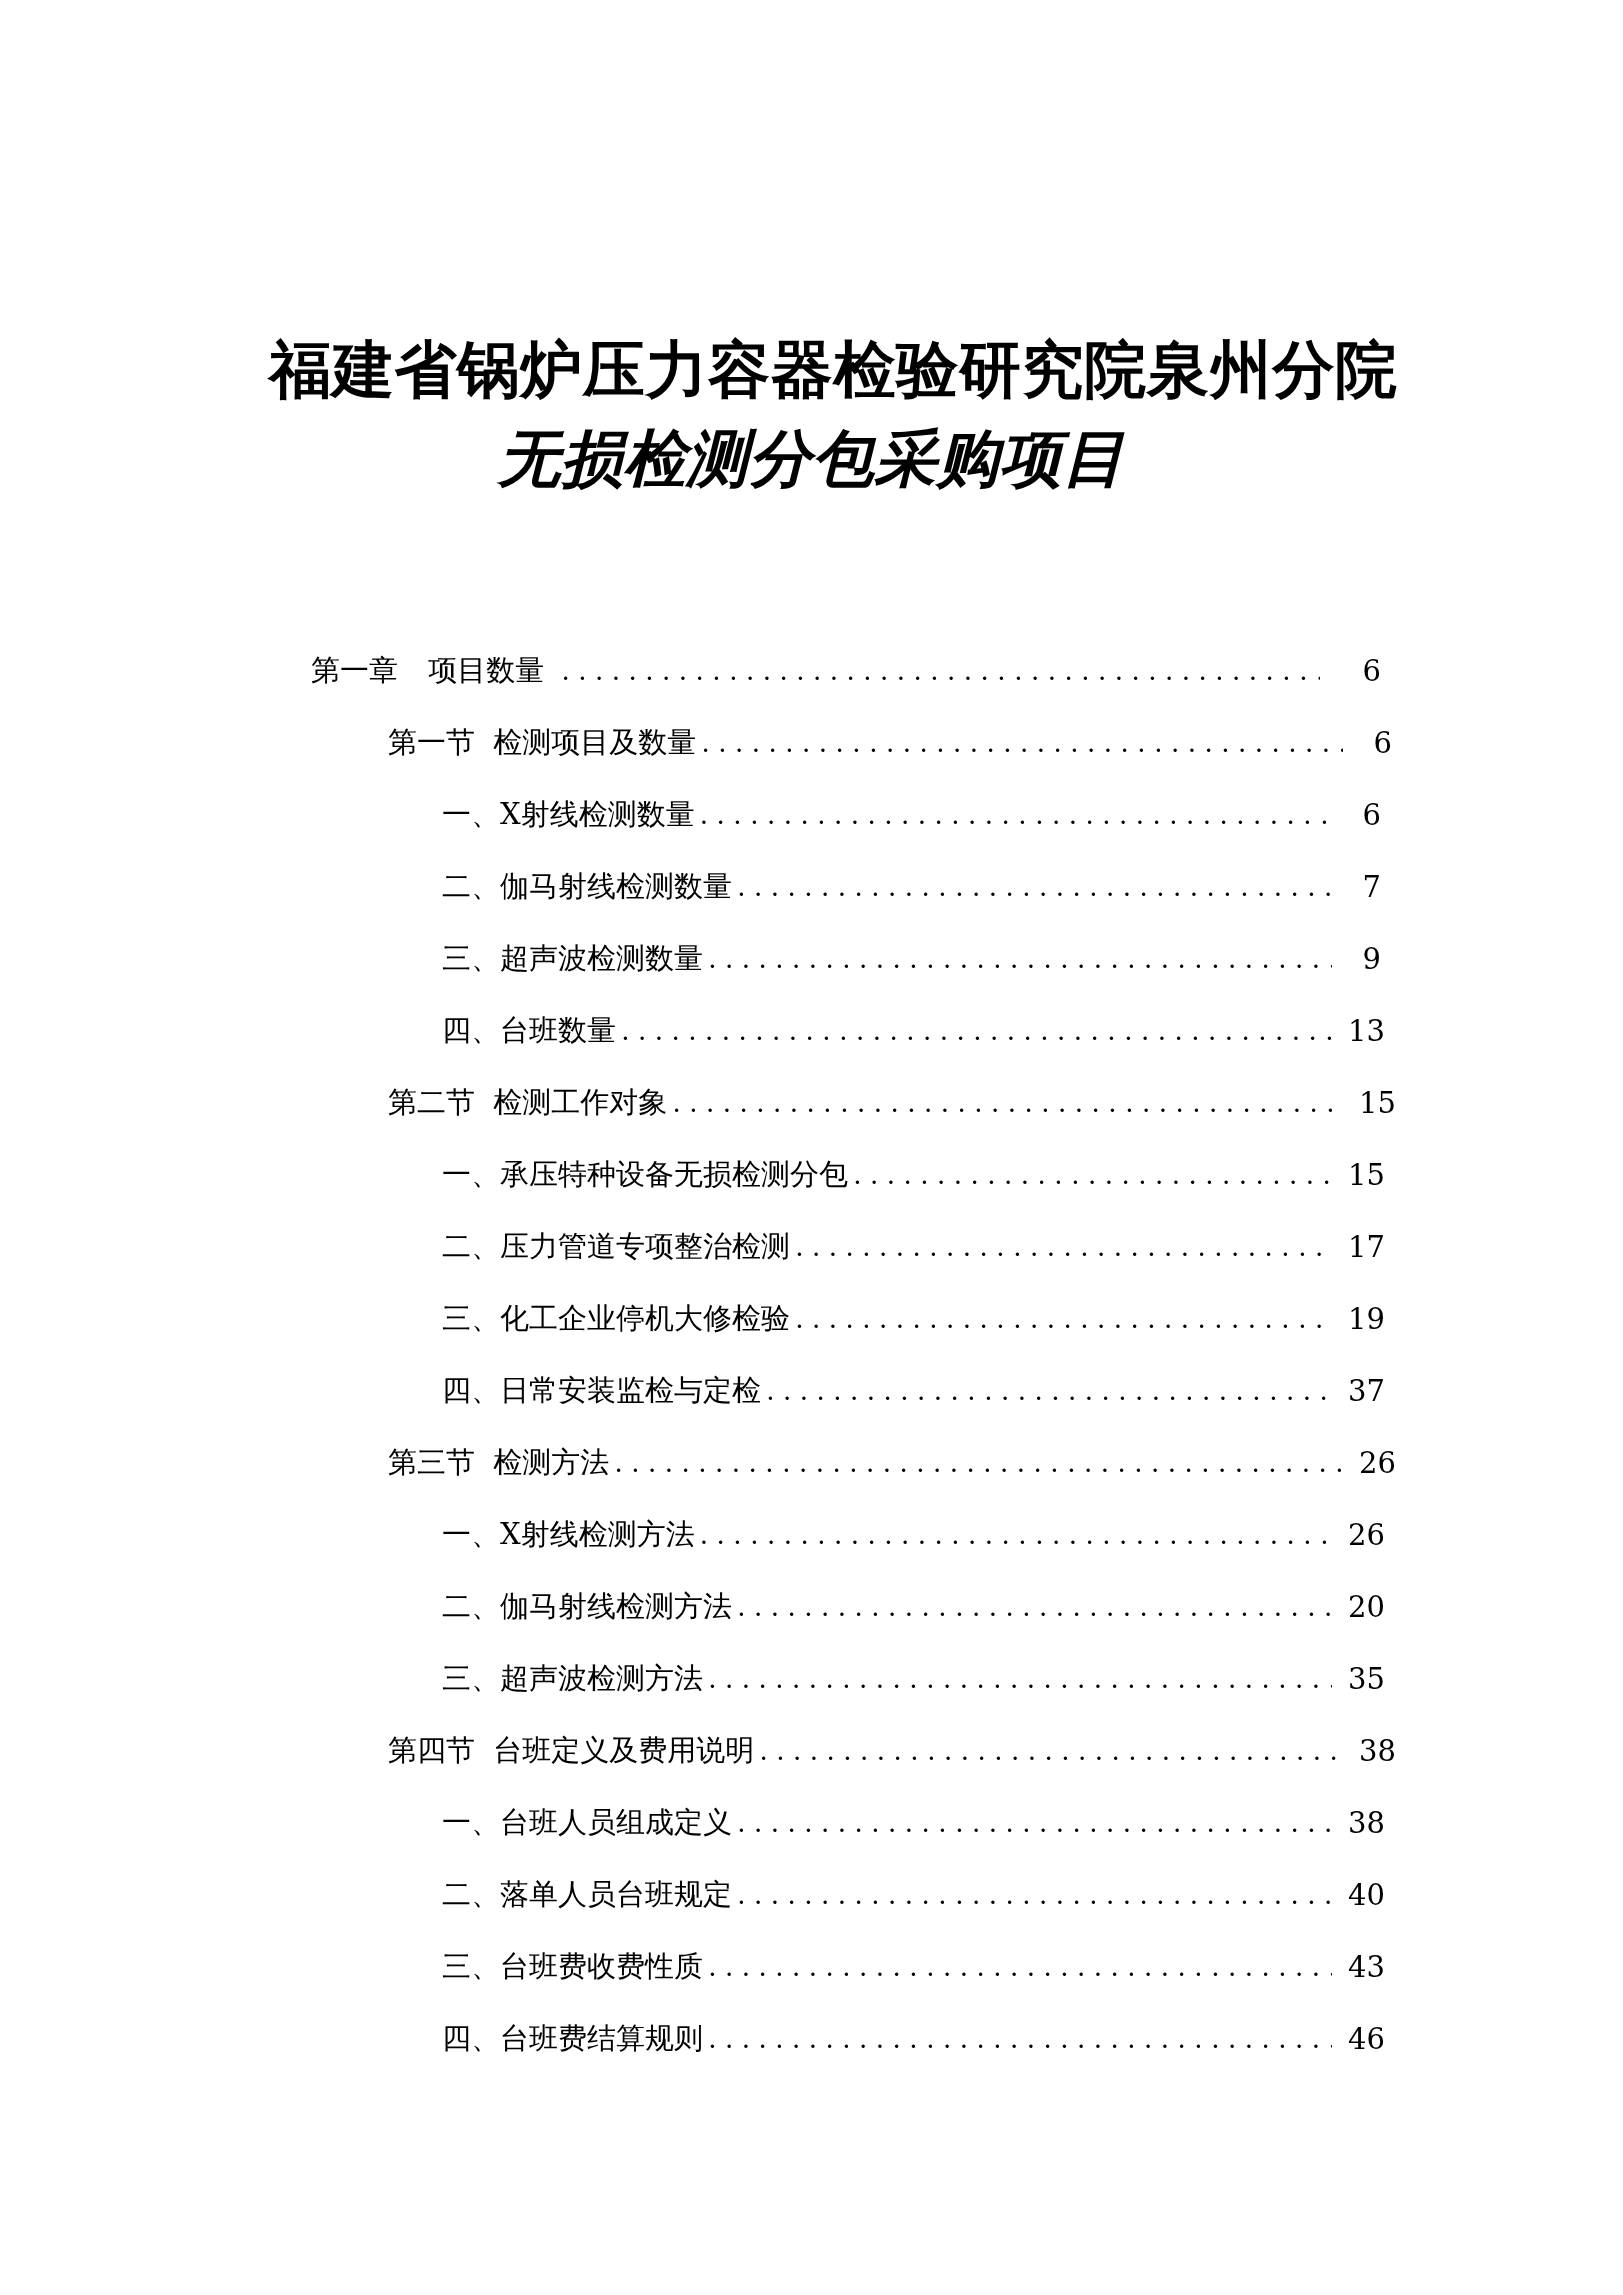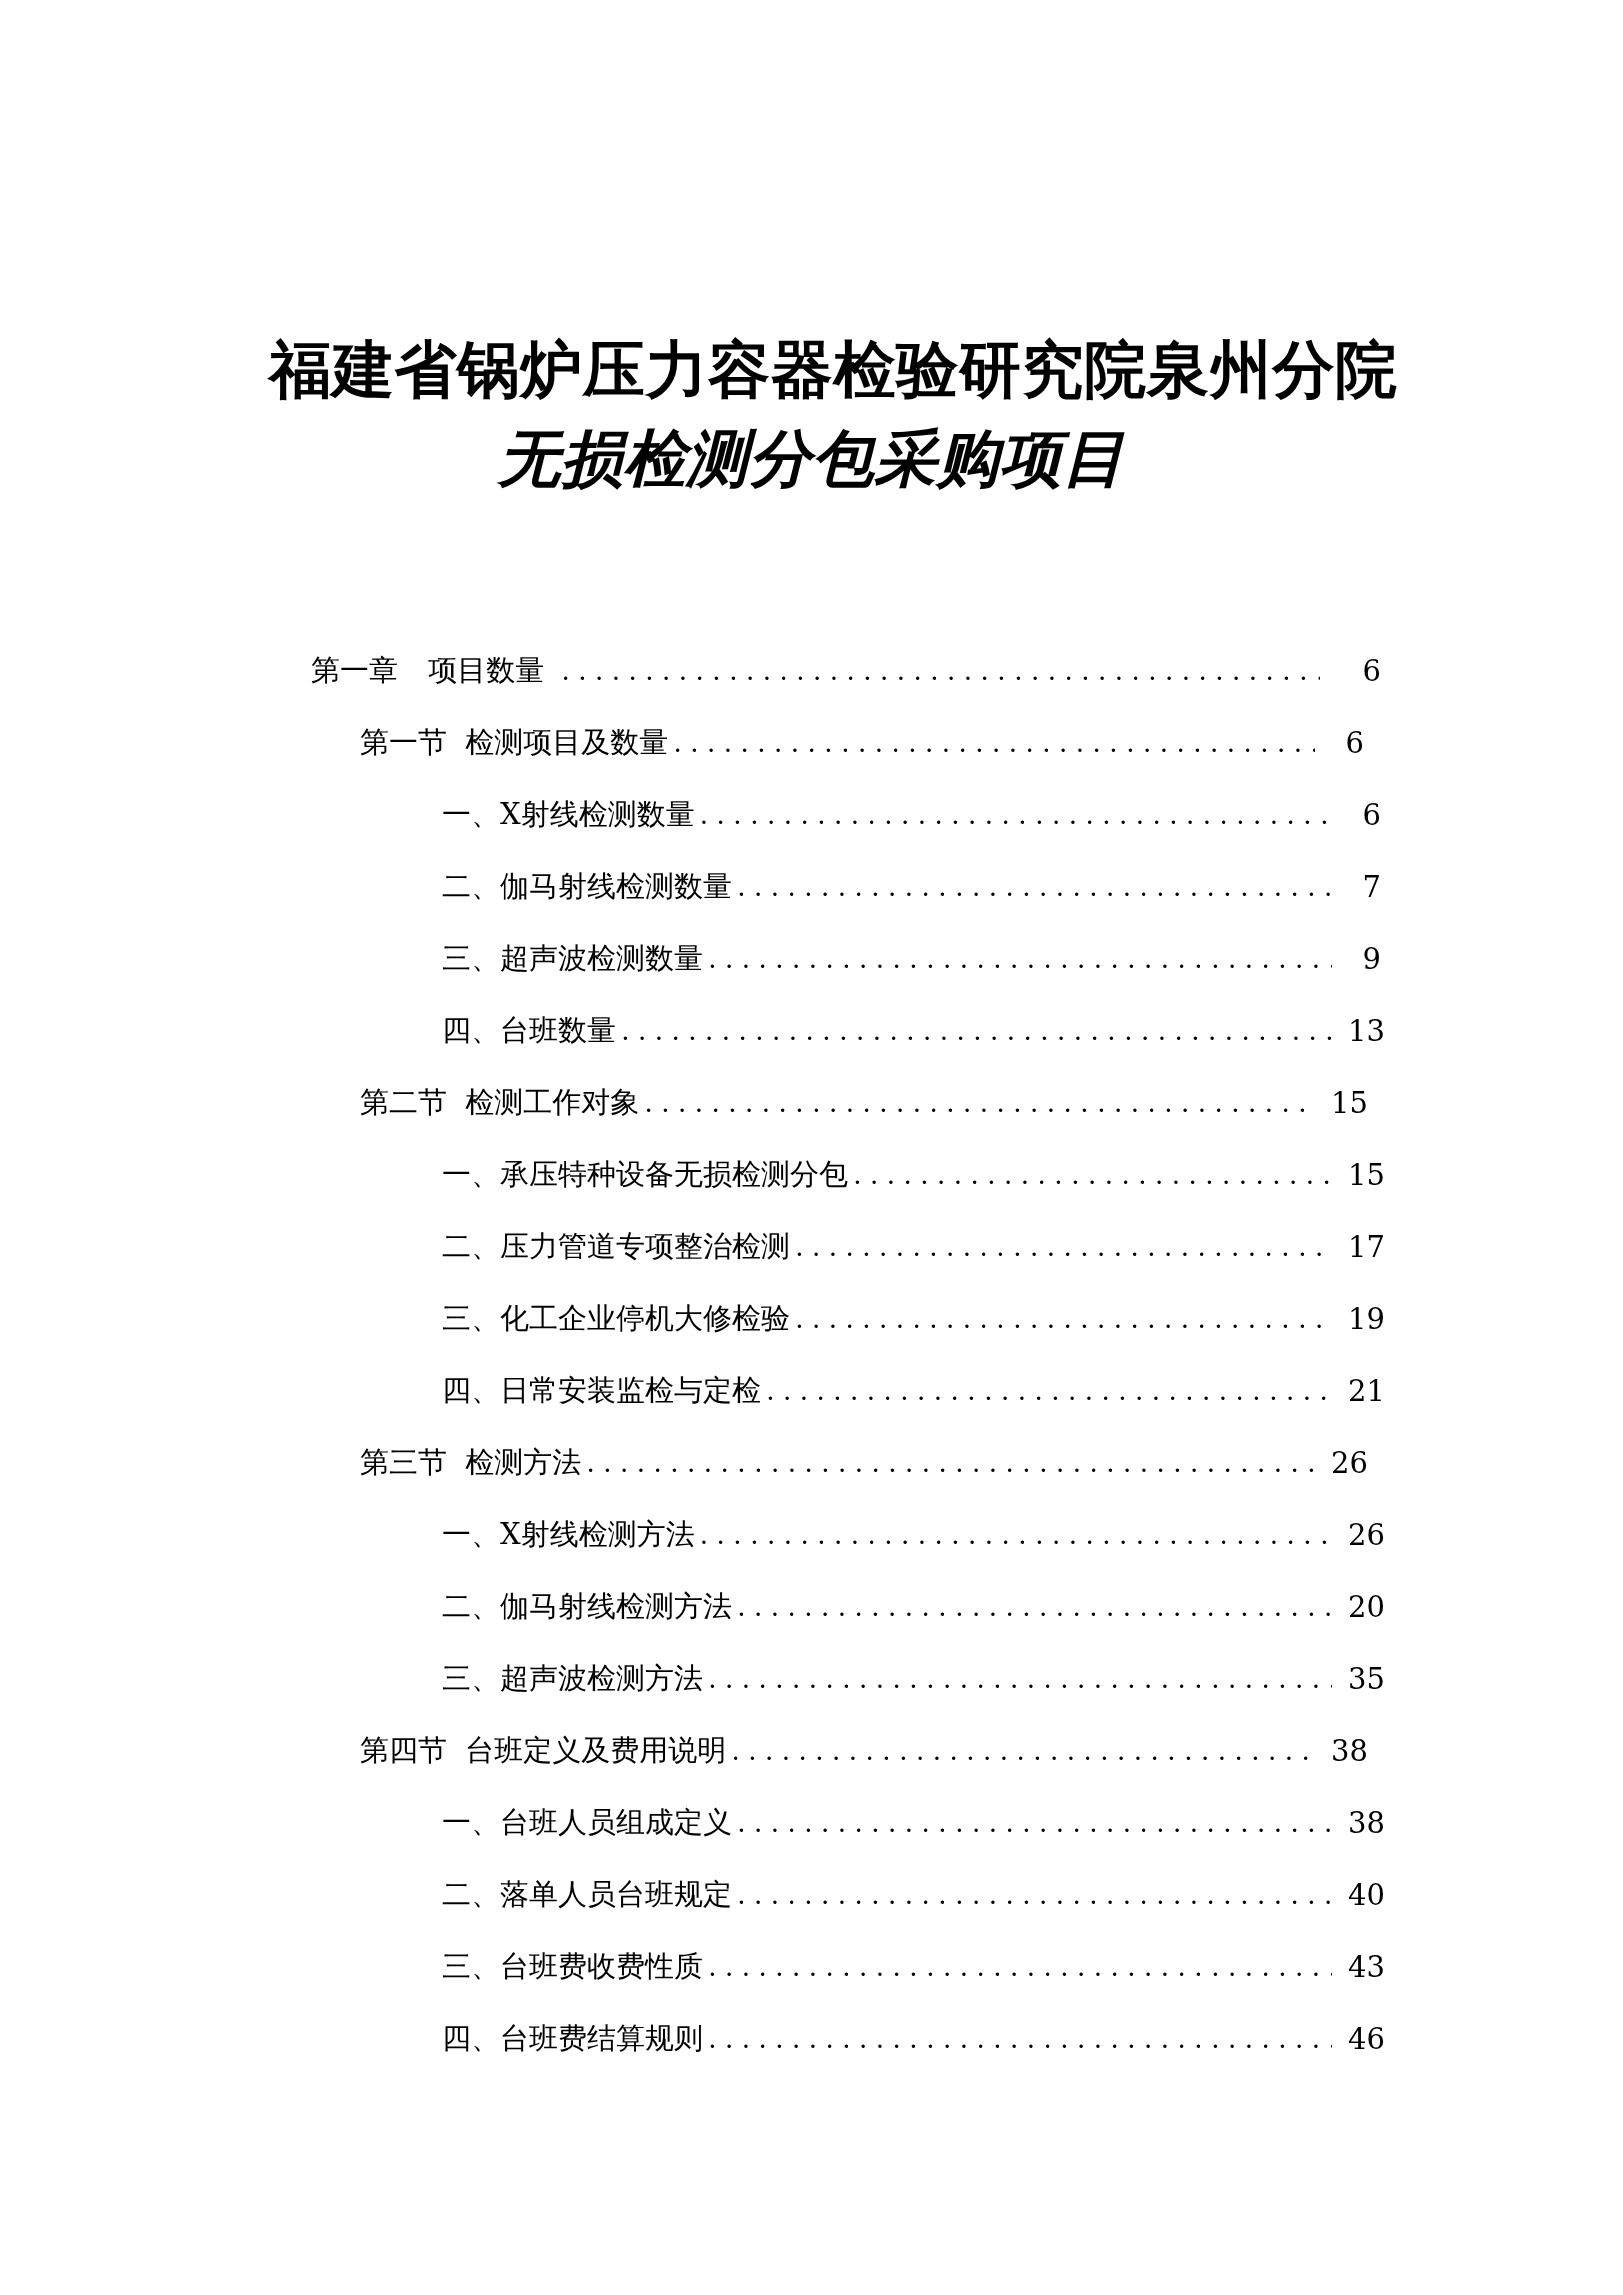--- a/index.html
+++ b/index.html
@@ -60,21 +60,21 @@
     margin-right: 15.7px;
     color: #000;
   }
   .toc-row .page {
     font-family: "DejaVu Serif", "Liberation Serif", serif;
     font-size: 29px;
     min-width: 33px;
     text-align: right;
   }
   .lvl-chapter { left: 311px; width: 1070px; gap: 12px; }
-  .lvl-section { left: 360px; width: 1004px; justify-content: space-between; }
+  .lvl-section { left: 388px; width: 1004px; justify-content: space-between; }
   .lvl-item    { left: 442px; width: 939px; }
   .lvl-chapter .lead, .lvl-section .lead { width: auto; margin-right: 18.3px; }
   .lvl-item .lead { width: 82px; }
 </style>
 </head>
 <body>
 
 <div class="title-block">
   <div class="title-line l1">福建省锅炉压力容器检验研究院泉州分院</div>
   <div class="title-line l2">无损检测分包采购项目</div>
@@ -149,21 +149,21 @@
     <span class="lead">三、</span>
     <span class="label">化工企业停机大修检验</span>
     <span class="dots">....................................................................................................</span>
     <span class="page">19</span>
   </div>
 
   <div class="toc-row lvl-item" style="top:720px">
     <span class="lead">四、</span>
     <span class="label">日常安装监检与定检</span>
     <span class="dots">....................................................................................................</span>
-    <span class="page">21</span>
+    <span class="page">37</span>
   </div>
 
   <div class="toc-row lvl-section" style="top:792px">
     <span class="lead">第三节</span>
     <span class="label">检测方法</span>
     <span class="dots">....................................................................................................</span>
     <span class="page">26</span>
   </div>
 
   <div class="toc-row lvl-item" style="top:864px">

